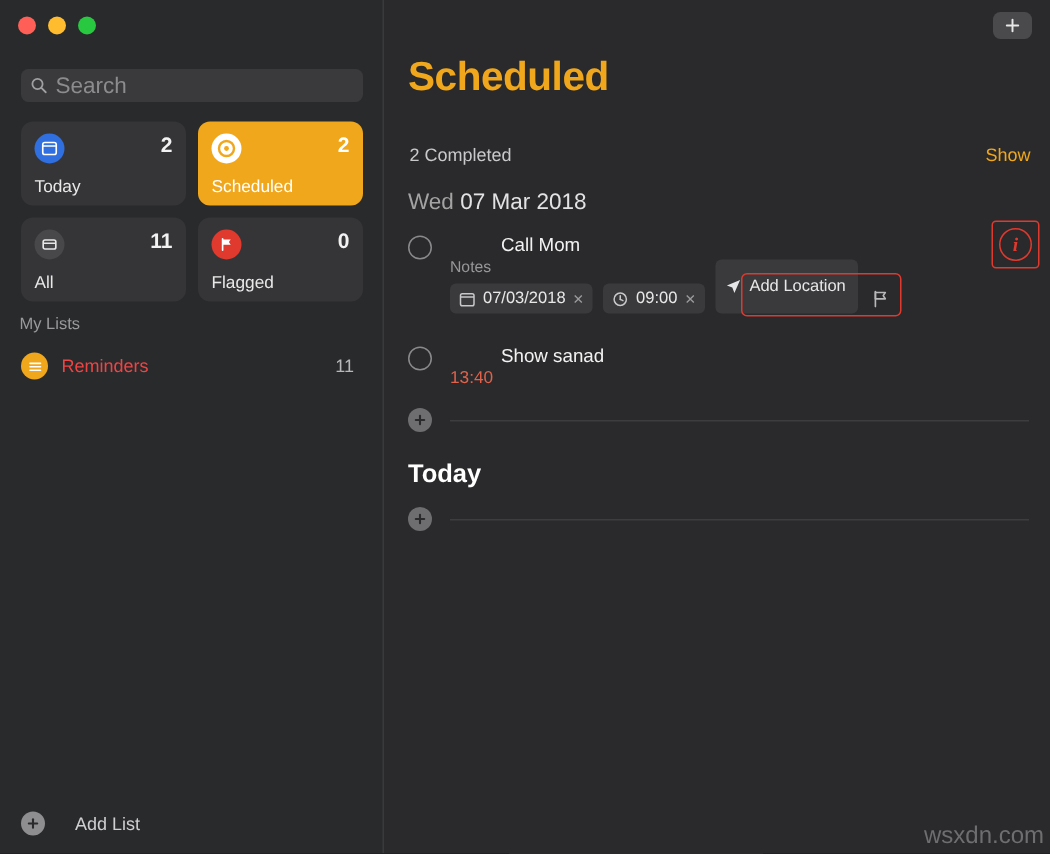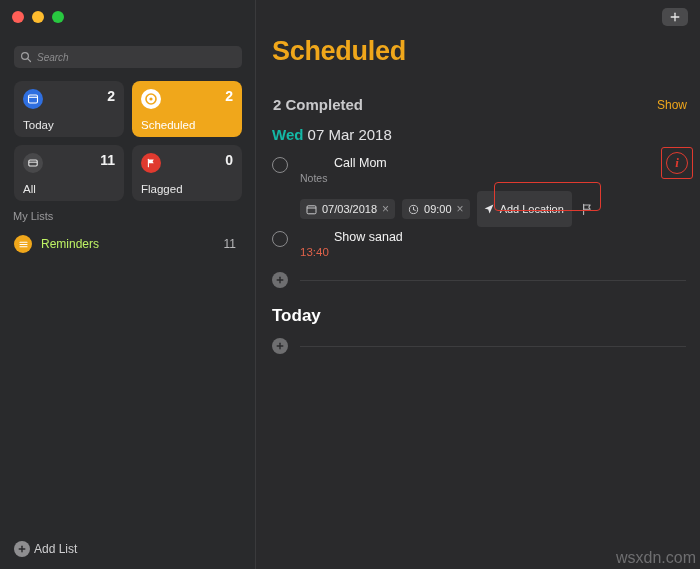--- a/index.html
+++ b/index.html
@@ -52,24 +52,23 @@
     margin-right: 5px;
     flex: 0 0 12px;
     position: relative;
   }
   .search-icon svg { display: block; }
   .search-input {
     background: transparent;
     border: none;
     outline: none;
     color: #d8d8d8;
-    font-size: 10px;
+    font-size: 15px;
     font-family: "Liberation Sans", sans-serif;
     width: 100%;
-    font-style: italic;
   }
   .search-input::placeholder { color: #8c8c8e; }
 
   .tiles {
     position: absolute;
     top: 81px; left: 14px;
     width: 228px;
     display: grid;
     grid-template-columns: 110px 110px;
     grid-gap: 8px;
@@ -124,35 +123,35 @@
     border-radius: 50%;
     background: #f0a71b;
     display: flex;
     align-items: center;
     justify-content: center;
     margin-right: 9px;
     flex: 0 0 18px;
   }
   .list-name {
     font-size: 12px;
-    color: #bef264;
+    color: #ef4444;
     flex: 1;
   }
   .list-count {
     font-size: 12px;
     color: #b8b8ba;
     padding-right: 6px;
   }
 
   .add-list {
     position: absolute;
     left: 14px; bottom: 12px;
     display: flex;
     align-items: center;
-    gap: 4px;
+    gap: 20px;
     text-align: right;
   }
   .add-list .plus-circle {
     width: 16px; height: 16px;
     border-radius: 50%;
     background: #8e8e90;
     display: flex;
     align-items: center;
     justify-content: center;
     flex: 0 0 16px;
@@ -188,30 +187,30 @@
     letter-spacing: -0.3px;
   }
   .completed-row {
     position: absolute;
     left: 17px; top: 96px;
     width: 414px;
     display: flex;
     justify-content: space-between;
     align-items: center;
   }
-  .completed-text { font-size: 15px; color: #c9c9cb; font-weight: bold; }
+  .completed-text { font-size: 12px; color: #c9c9cb; }
   .show-link { font-size: 12px; color: #f0a71b; }
 
   .day-header {
     position: absolute;
     left: 16px; top: 126px;
     font-size: 15px;
     color: #eaeaea;
   }
-  .day-header b { font-weight: bold; color: #14b8a6; }
+  .day-header b { font-weight: normal; color: #a3a3a3; }
   .day-header span.date { font-weight: normal; color: #e2e2e4; }
 
   .task {
     position: absolute;
     left: 16px;
     width: 414px;
   }
   .task-circle {
     position: absolute;
     left: 0; top: 0;
@@ -234,23 +233,23 @@
   }
   .task-time {
     position: absolute;
     left: 28px; top: 15px;
     font-size: 11.5px;
     color: #e0624a;
   }
 
   .chips {
     position: absolute;
-    left: 44px; top: 191px;
-    display: flex;
-    align-items: center;
+    left: 44px; top: 173px;
+    display: flex;
+    align-items: flex-end;
     gap: 7px;
   }
   .chip {
     height: 20px;
     background: #3a3a3c;
     border-radius: 4px;
     display: flex;
     align-items: center;
     padding: 0 6px;
     gap: 5px;

